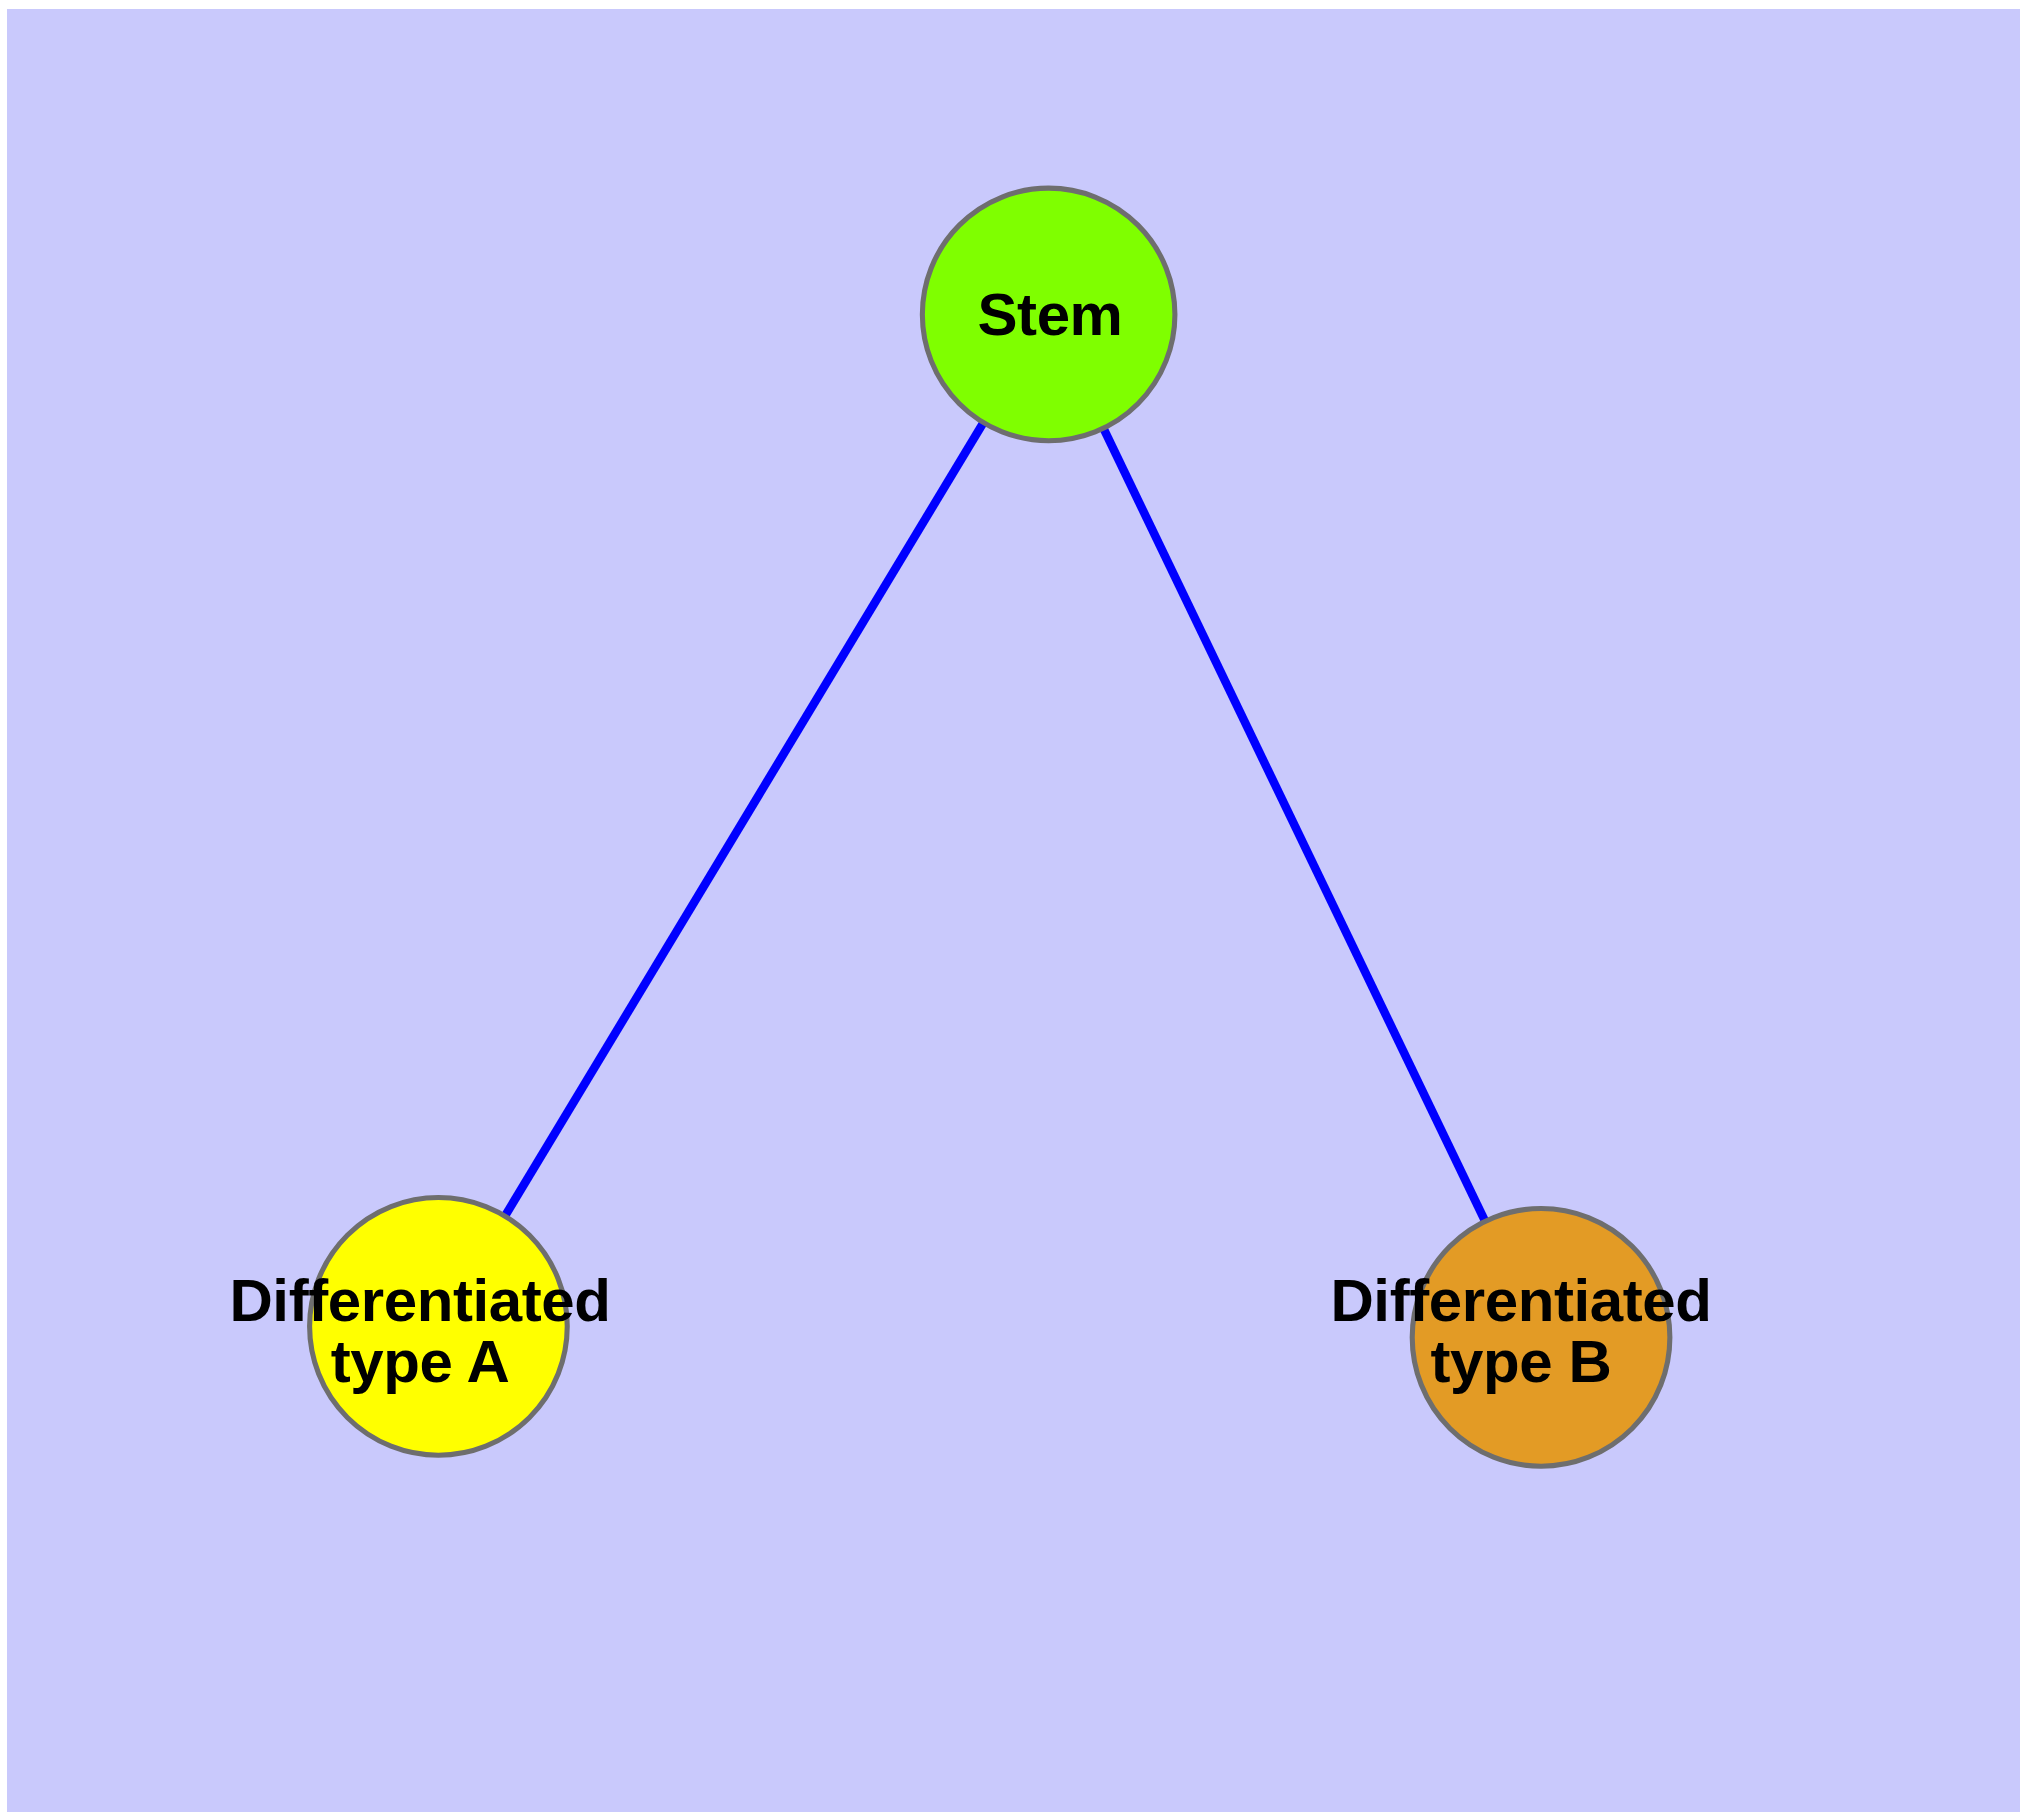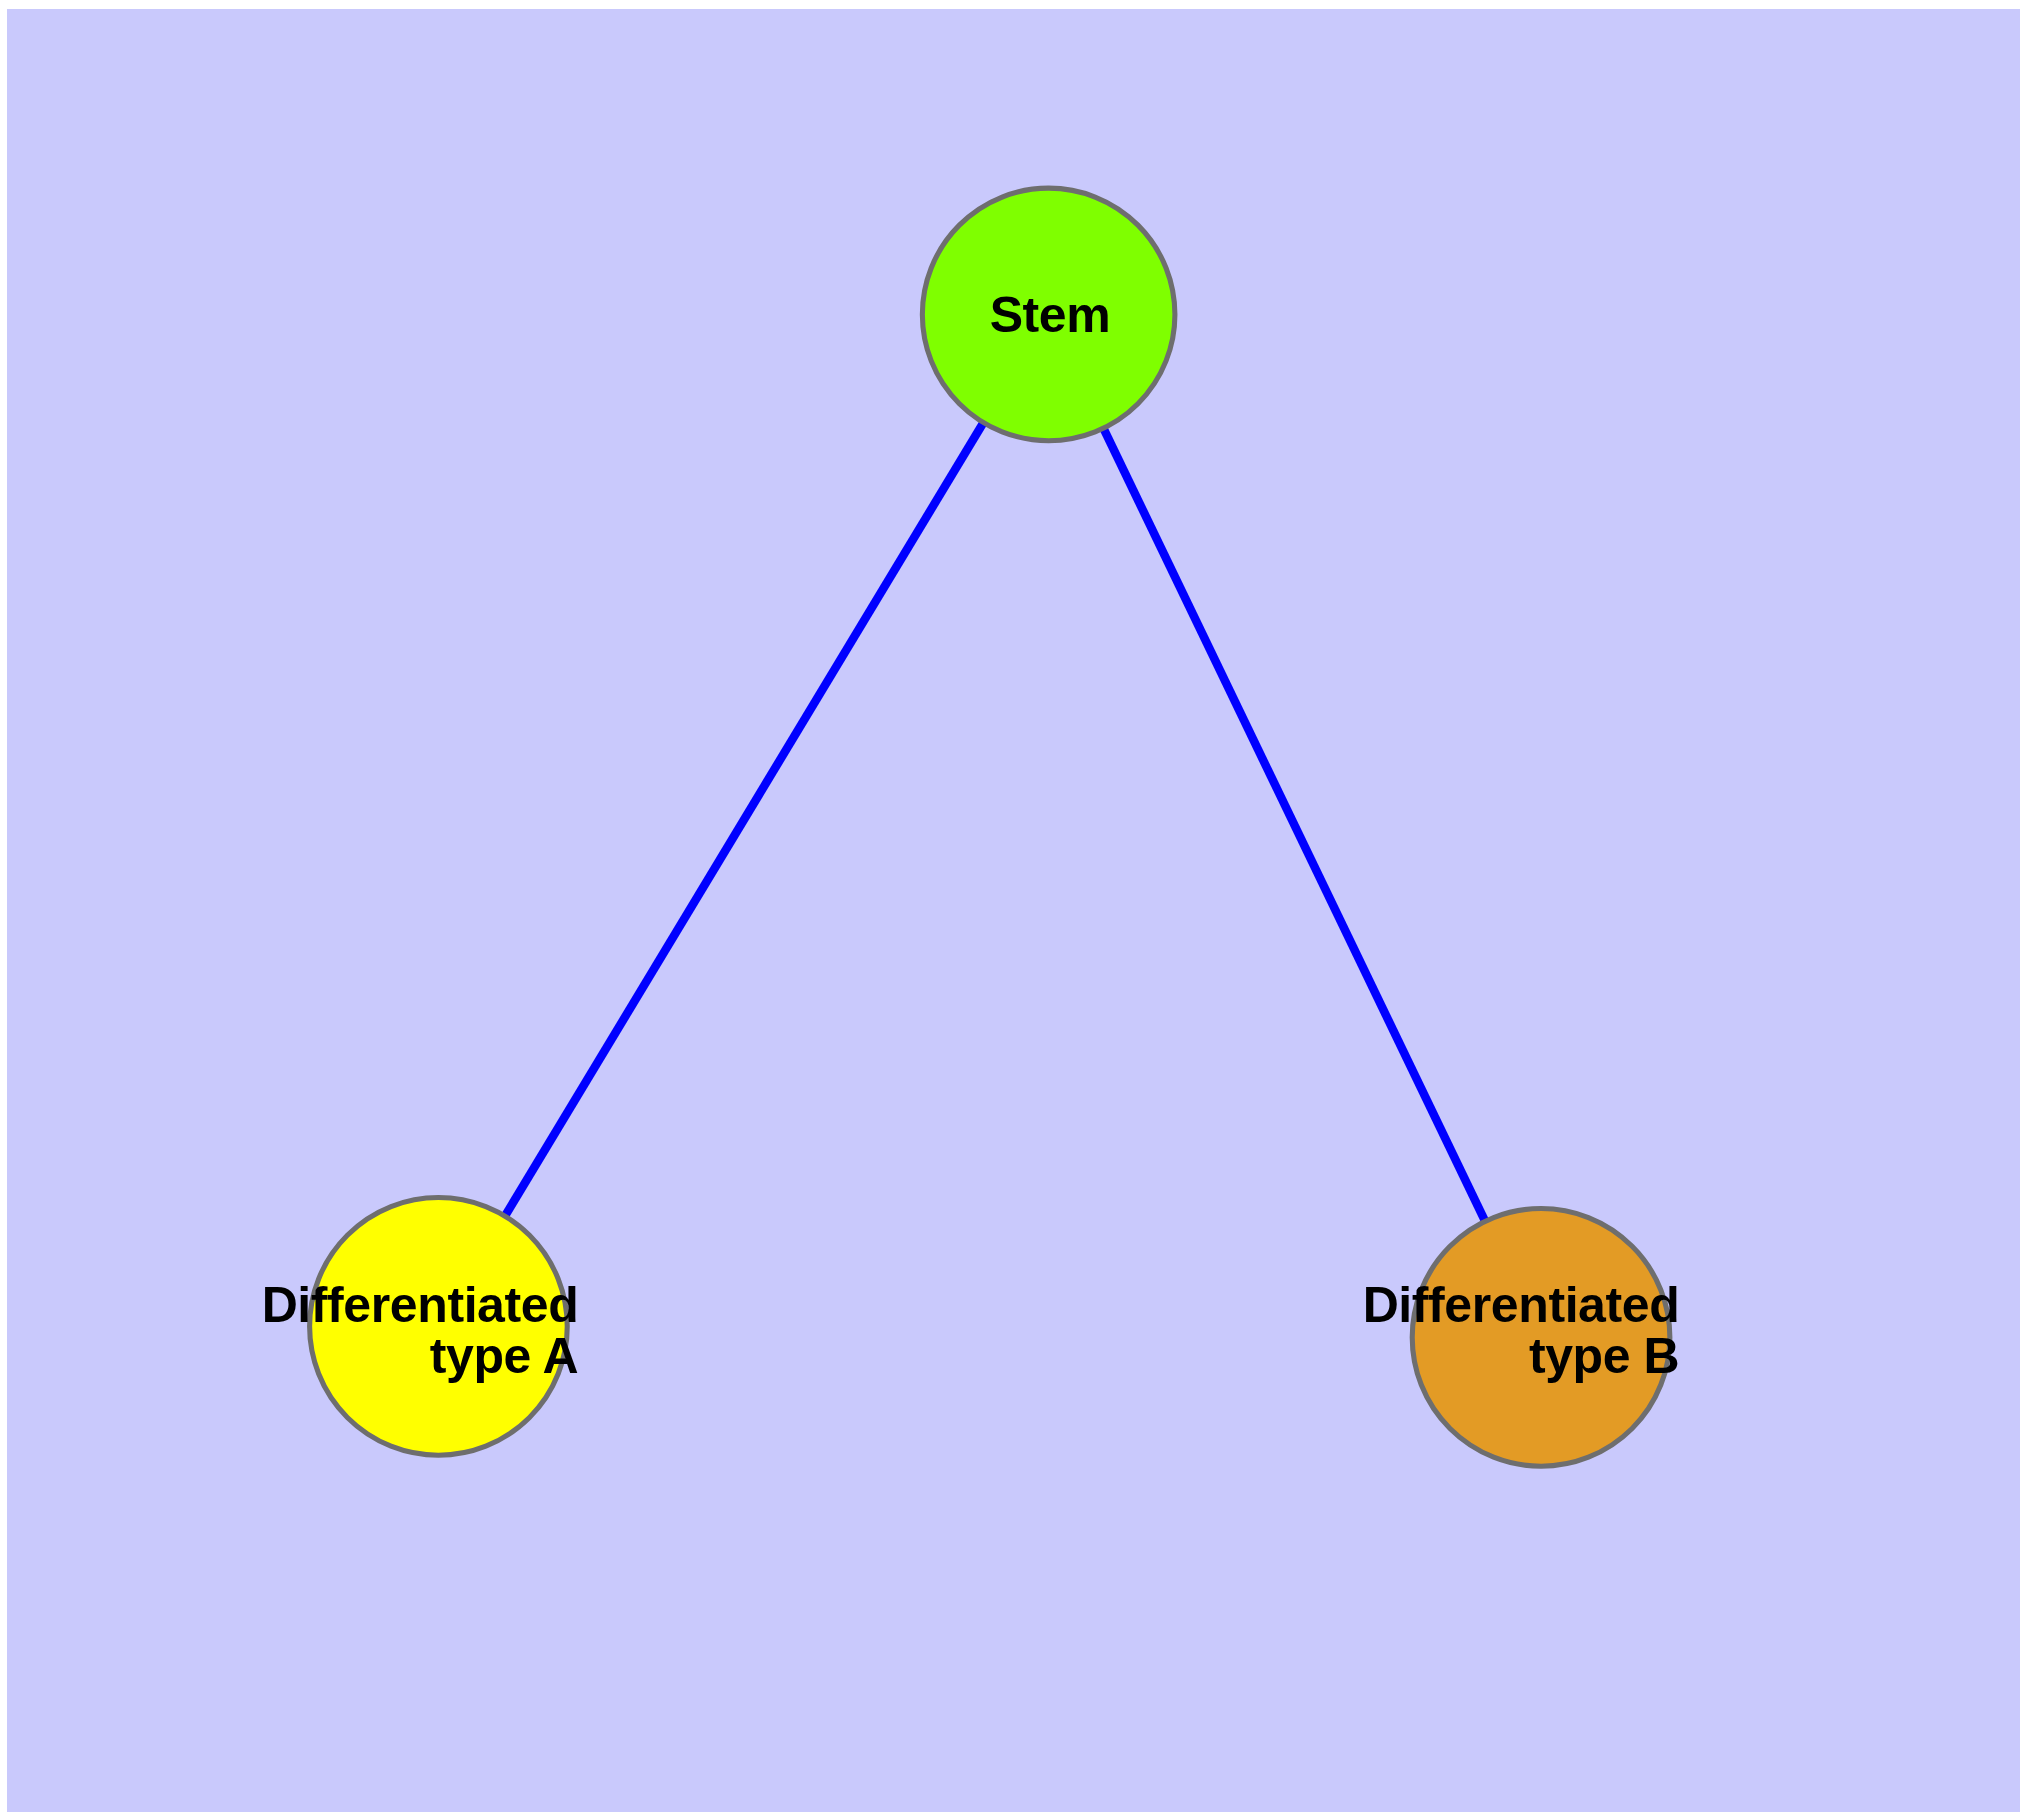--- a/index.html
+++ b/index.html
@@ -27,23 +27,23 @@
     position: absolute;
     left: 0;
     top: 0;
     width: 2021px;
     height: 1812px;
   }
   .node-label {
     position: absolute;
     color: #000000;
     font-weight: bold;
-    font-size: 50px;
+    font-size: 60px;
     line-height: 1.02;
-    text-align: right;
+    text-align: center;
     white-space: pre;
     letter-spacing: -0.4px;
     transform: translate(-50%, -50%);
     pointer-events: none;
   }
 </style>
 </head>
 <body>
 
 <div id="canvas">

